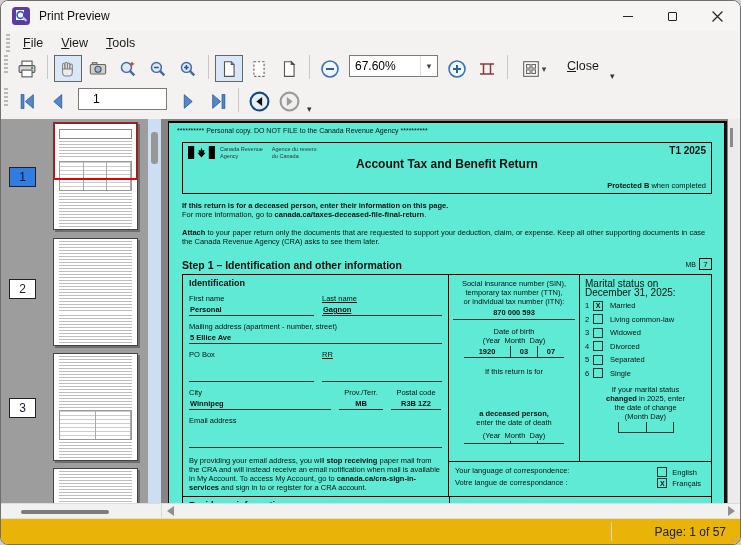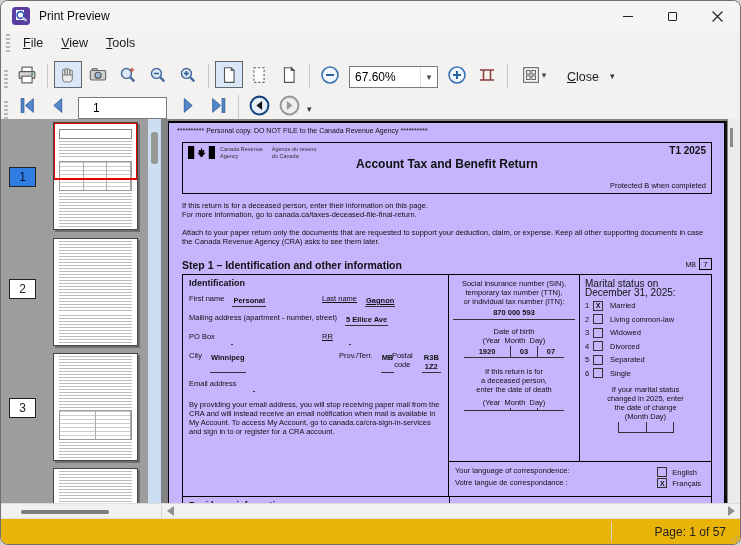--- a/index.html
+++ b/index.html
@@ -16,21 +16,21 @@
   .minglyph { width:10px; height:1px; background:#222; display:block; }
   .maxglyph { width:9px; height:9px; border:1px solid #222; border-radius:1px; display:block; }
 
   
   .menubar { height:24px; display:flex; align-items:center; background:#f3f2f1; padding-left:2px; }
   .grip { width:4px; height:18px; margin:0 4px 0 3px; background:repeating-linear-gradient(180deg,#b9b9b9 0 2px,transparent 2px 4px); }
   .menu-item { display:inline-block; padding:3px 9px; font-size:12.5px; }
   .menu-item::first-letter { text-decoration:underline; }
 
   
-  .tbar { display:flex; align-items:flex-end; background:#f3f2f1; }
+  .tbar { display:flex; align-items:flex-start; background:#f3f2f1; }
   .tbar1 { height:33px; } .tbar2 { height:31px; }
   .tbtn { width:28px; height:27px; display:flex; align-items:center; justify-content:center; border:1px solid transparent; margin:0 1px; }
   .tbtn.sel { background:#d9e7f7; border:1px solid #62676d; }
   .tsep { width:1px; height:24px; background:#c9c8c7; margin:0 5px; }
   .combo { display:flex; width:89px; height:22px; border:1px solid #7a7a7a; background:#fff; margin:0 4px; }
   .combo input { flex:1; border:0; outline:0; font:12px "Liberation Sans",sans-serif; padding-left:5px; background:#fff; min-width:0; }
   .combo .dd { width:17px; display:flex; align-items:center; justify-content:center; font-size:9px; color:#444; border-left:1px solid #e0e0e0; }
   .close-btn { display:inline-block; padding:4px 8px; font-size:12.5px; margin-left:4px; }
   .close-btn::first-letter { text-decoration:underline; }
   .ovfl { font-size:9px; color:#333; padding:8px 3px 0 3px; align-self:flex-start; margin-top:8px; }
@@ -52,22 +52,22 @@
   .tl-head { margin:6px 5px 2px 5px; height:10px; border:1px solid #888; }
   .tl-lines { margin:2px 5px; height:28px; background:repeating-linear-gradient(180deg,#bdbdbd 0 1px,transparent 1px 3px); }
   .tl-lines.tall { height:52px; } .tl-lines.short { height:18px; }
   .tl-grid { margin:2px 5px; height:30px; border:1px solid #999; display:flex; }
   .tl-grid > i { flex:1; border-right:1px solid #aaa; background:repeating-linear-gradient(180deg,#ccc 0 1px,transparent 1px 4px); }
   .pagelabel { position:absolute; left:8px; width:27px; height:20px; border:1px solid #222; background:#fff; display:flex; align-items:center; justify-content:center; font-size:12px; color:#223; }
   .pagelabel.sel { background:#2f7de1; color:#06122e; }
   .pl1 { top:48px; } .pl2 { top:160px; } .pl3 { top:279px; }
 
   
-  .page { position:absolute; left:7px; top:2px; width:557px; height:400px; background:#c4b5fd; border:1px solid #000; border-top-width:2px; box-shadow:2px 0 0 #111; font-size:7.5px; line-height:9px; color:#111; }
-  .b { font-weight:normal; }
+  .page { position:absolute; left:7px; top:2px; width:557px; height:400px; background:#5eead4; border:1px solid #000; border-top-width:2px; box-shadow:2px 0 0 #111; font-size:7.5px; line-height:9px; color:#111; }
+  .b { font-weight:bold;margin-top:33px; }
   .pre { white-space:pre; }
   .wm { margin:3px 0 0 8px; font-size:7px; }
   .fhdr { margin:7px 12px 0 13px; border:1px solid #000; height:52px; position:relative; padding:3px 5px; }
   .fhdr-top { display:flex; align-items:flex-start; }
   .flag { width:27px; height:13px; display:block; }
   .agency { display:flex; margin-left:5px; gap:9px; font-size:5.5px; line-height:6.5px; color:#333; }
   .t1code { margin-left:auto; font-weight:bold; font-size:10px; }
   .ftitle { text-align:center; font-weight:bold; font-size:12px; margin-top:1px; }
   .fprot { position:absolute; right:5px; bottom:3px; font-size:7.5px; }
   .p1 { margin:7px 12px 0 13px; }
@@ -76,21 +76,21 @@
   .step1t { font-weight:bold; font-size:10.5px; }
   .mbwrap { margin-left:auto; display:flex; align-items:center; gap:3px; font-size:7px; }
   .mbbox { width:13px; height:12px; border:1px solid #000; display:flex; align-items:center; justify-content:center; font-size:8px; }
   .idbox { margin:4px 12px 0 13px; border:1px solid #000; display:grid; grid-template-columns:266px 131px 1fr; grid-template-rows:186px 35px; }
   .c1 { grid-row:1/3; grid-column:1; border-right:1px solid #000; padding:4px 6px; }
   .c2 { grid-row:1; grid-column:2; border-right:1px solid #000; padding:4px 4px; text-align:center; }
   .c3 { grid-row:1; grid-column:3; padding:4px 5px; }
   .langrow { grid-row:2; grid-column:2/4; border-top:1px solid #000; padding:4px 6px; display:flex; }
   .sechead { font-weight:bold; font-size:9px; }
   .frow { display:flex; margin-top:6px; }
-  .fcell { display:flex; flex-direction:row;gap:8px; }
+  .fcell { display:flex; flex-direction:column; }
   .fval { font-weight:bold; border-bottom:1px solid #333; padding:2px 1px 1px 1px; min-height:10px; }
   .w1 { width:125px; margin-right:8px; } .w2 { width:120px;text-decoration:underline; }
   .wfull { width:253px; }
   .wcity { width:142px; margin-right:8px; } .wprov { width:44px; margin-right:8px; text-align:center; } .wpost { width:50px; text-align:center; }
   .gap14 { height:13px; }
   .note { margin-top:8px; }
   .cline { display:block; }
   .sinval { font-weight:bold; margin-top:2px; padding-bottom:2px; border-bottom:1px solid #333; }
   .dob { margin-top:7px; }
   .dobrow { display:flex; width:100px; margin:1px auto 0 auto; border-bottom:1px solid #333; }

